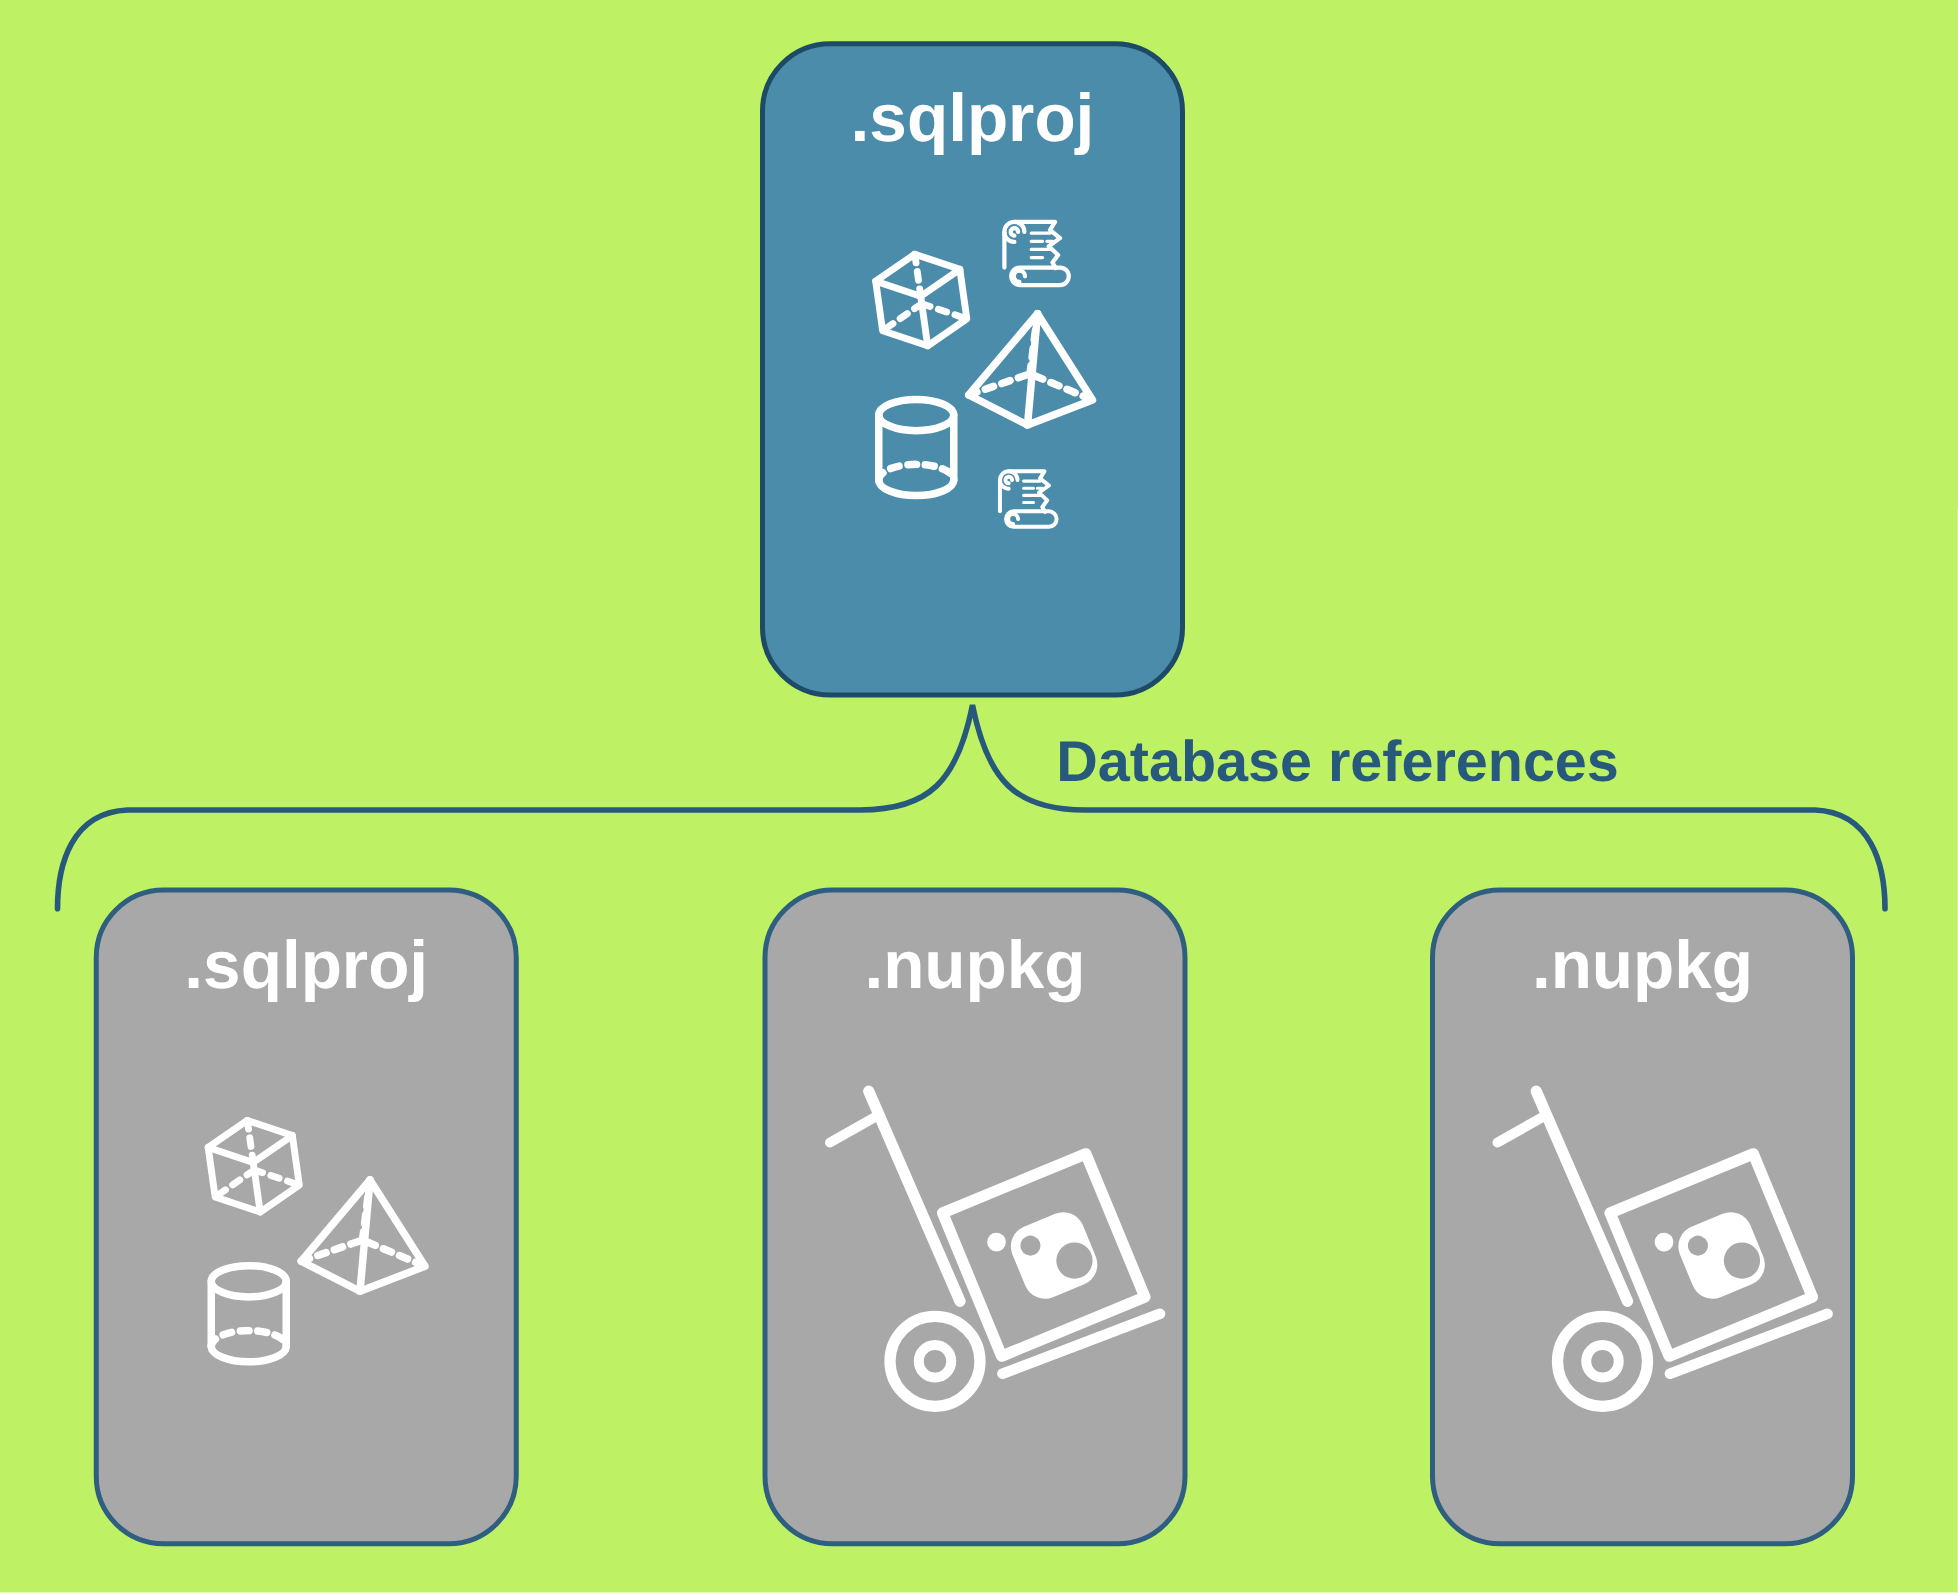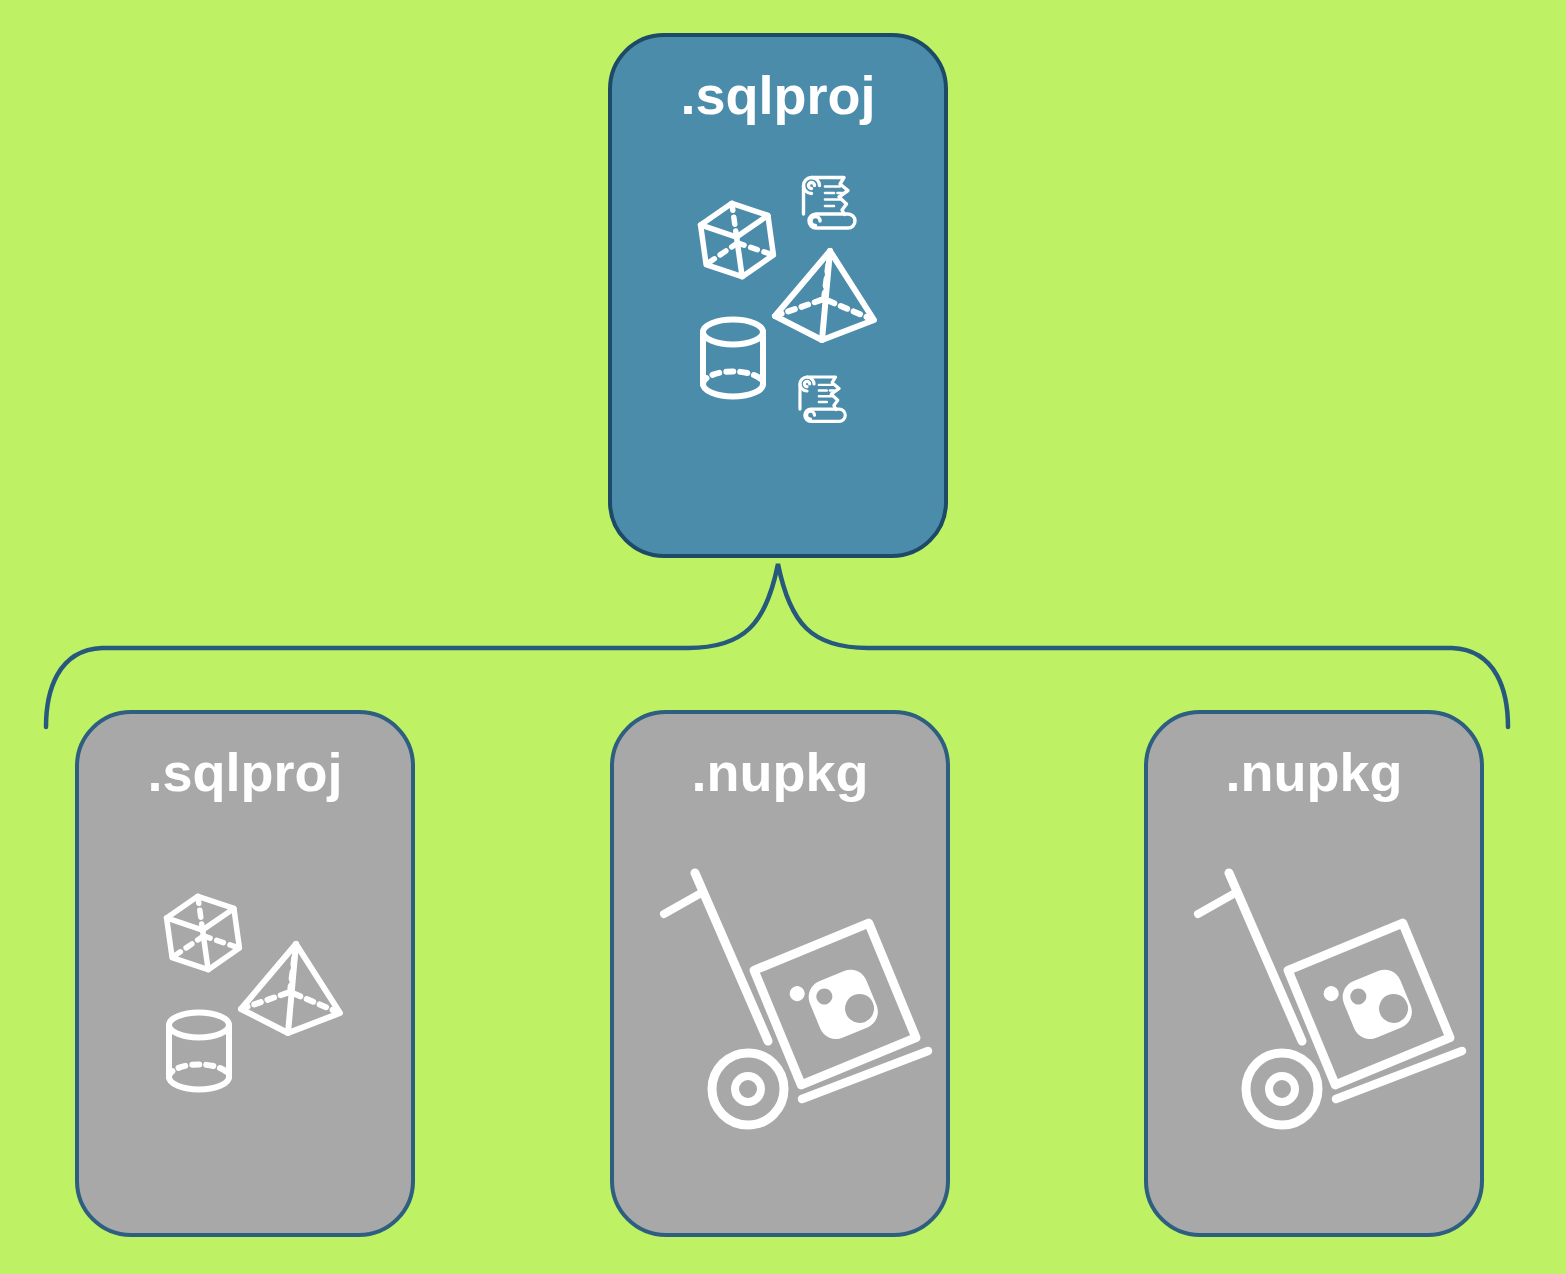--- a/index.html
+++ b/index.html
@@ -92,20 +92,21 @@
         <path stroke-width="2.8" d="M26,13.5 H41 M26,20 H35 M38.5,20 H43 M26,26.5 H41 M26,33 H35"></path>
       </g>
     </svg>
   </section>
 
   <svg class="brace-layer" viewBox="0 0 1566 1274">
     <path d="M46,727 C46,692 57,650 102,648 L688,648 C744,648 766,624 778,564
              C790,624 812,648 868,648 L1452,648 C1497,650 1508,692 1508,727" fill="none" stroke="var(--connector-stroke,#27597C)" stroke-width="4.5" stroke-linecap="round"></path>
   </svg>
 
+  <div class="rel-label">Database references</div>
 
   <section class="card child pos-a">
     <h2>.sqlproj</h2>
     <svg class="icon-cluster geo-cluster" viewBox="0 0 180 256">
       <g class="stroke-icon" stroke-width="5.5" transform="rotate(-8 42 67)">
         <path d="M42,30 L8,47 L42,64 L76,47 Z"></path>
         <path d="M8,47 L8,87 L42,104 L76,87 L76,47"></path>
         <path d="M42,64 L42,104"></path>
         <path stroke-dasharray="7 7" d="M42,30 L42,70 M42,70 L8,87 M42,70 L76,87"></path>
       </g>

